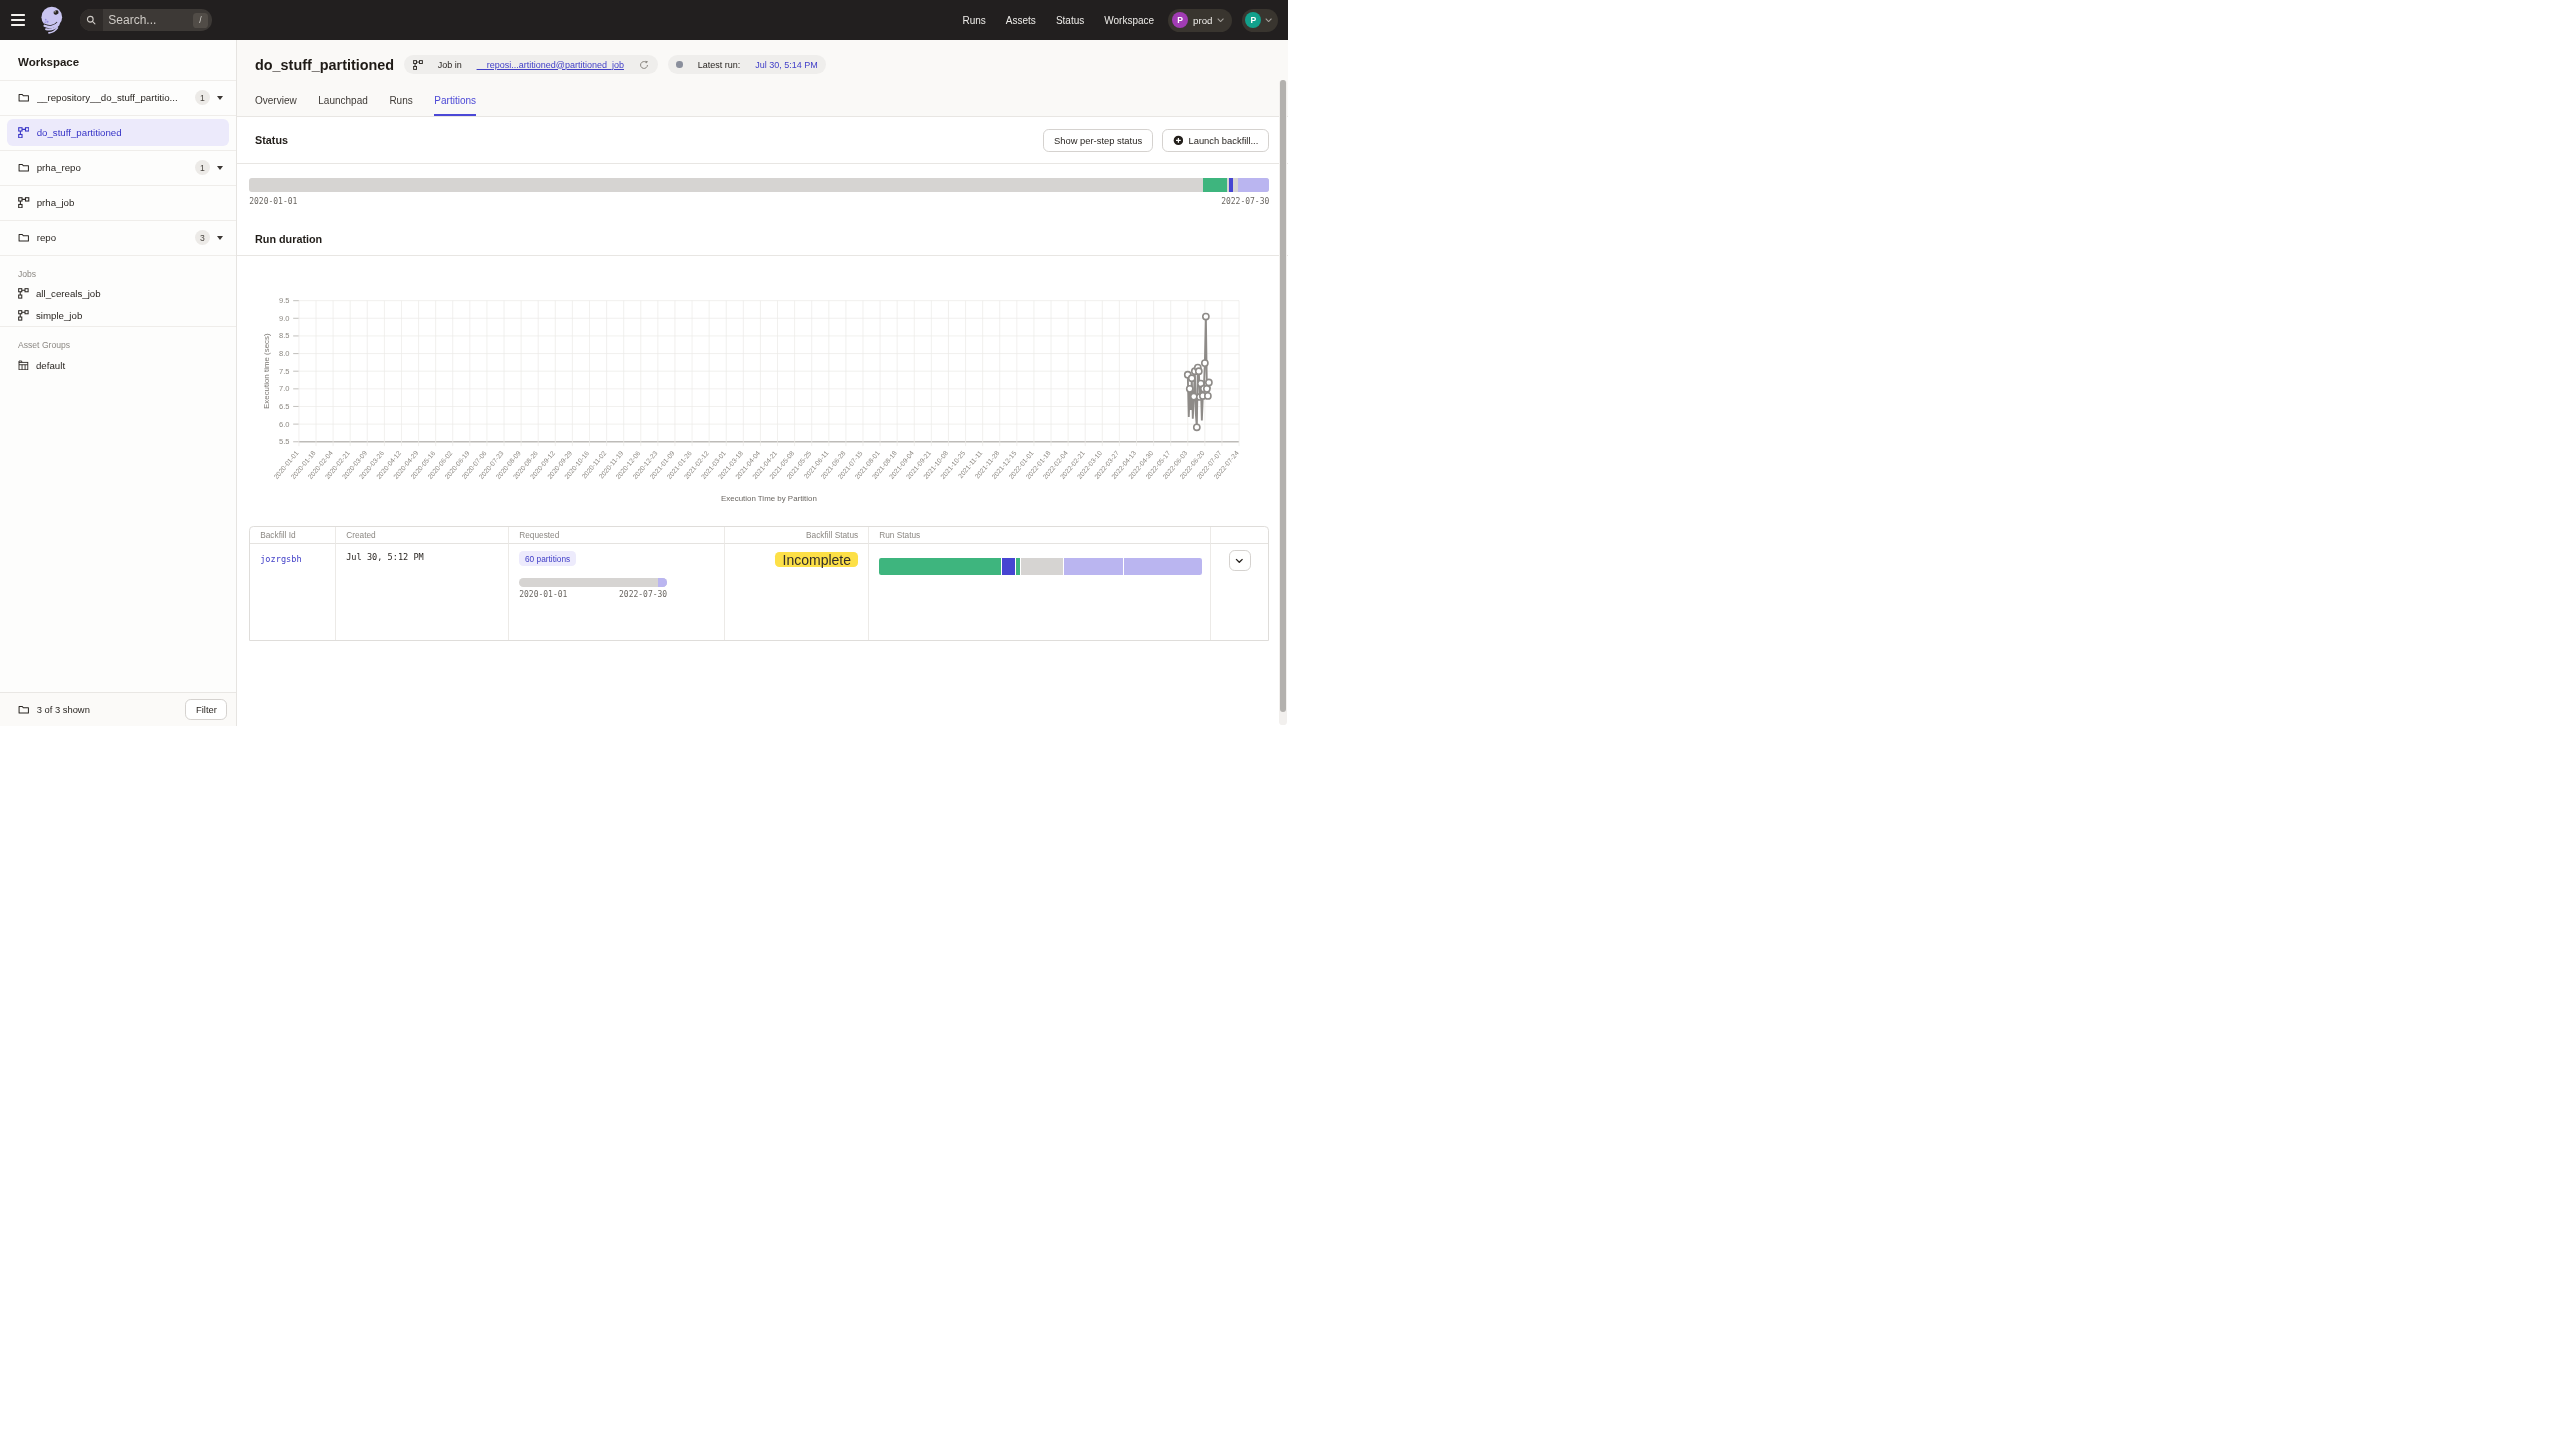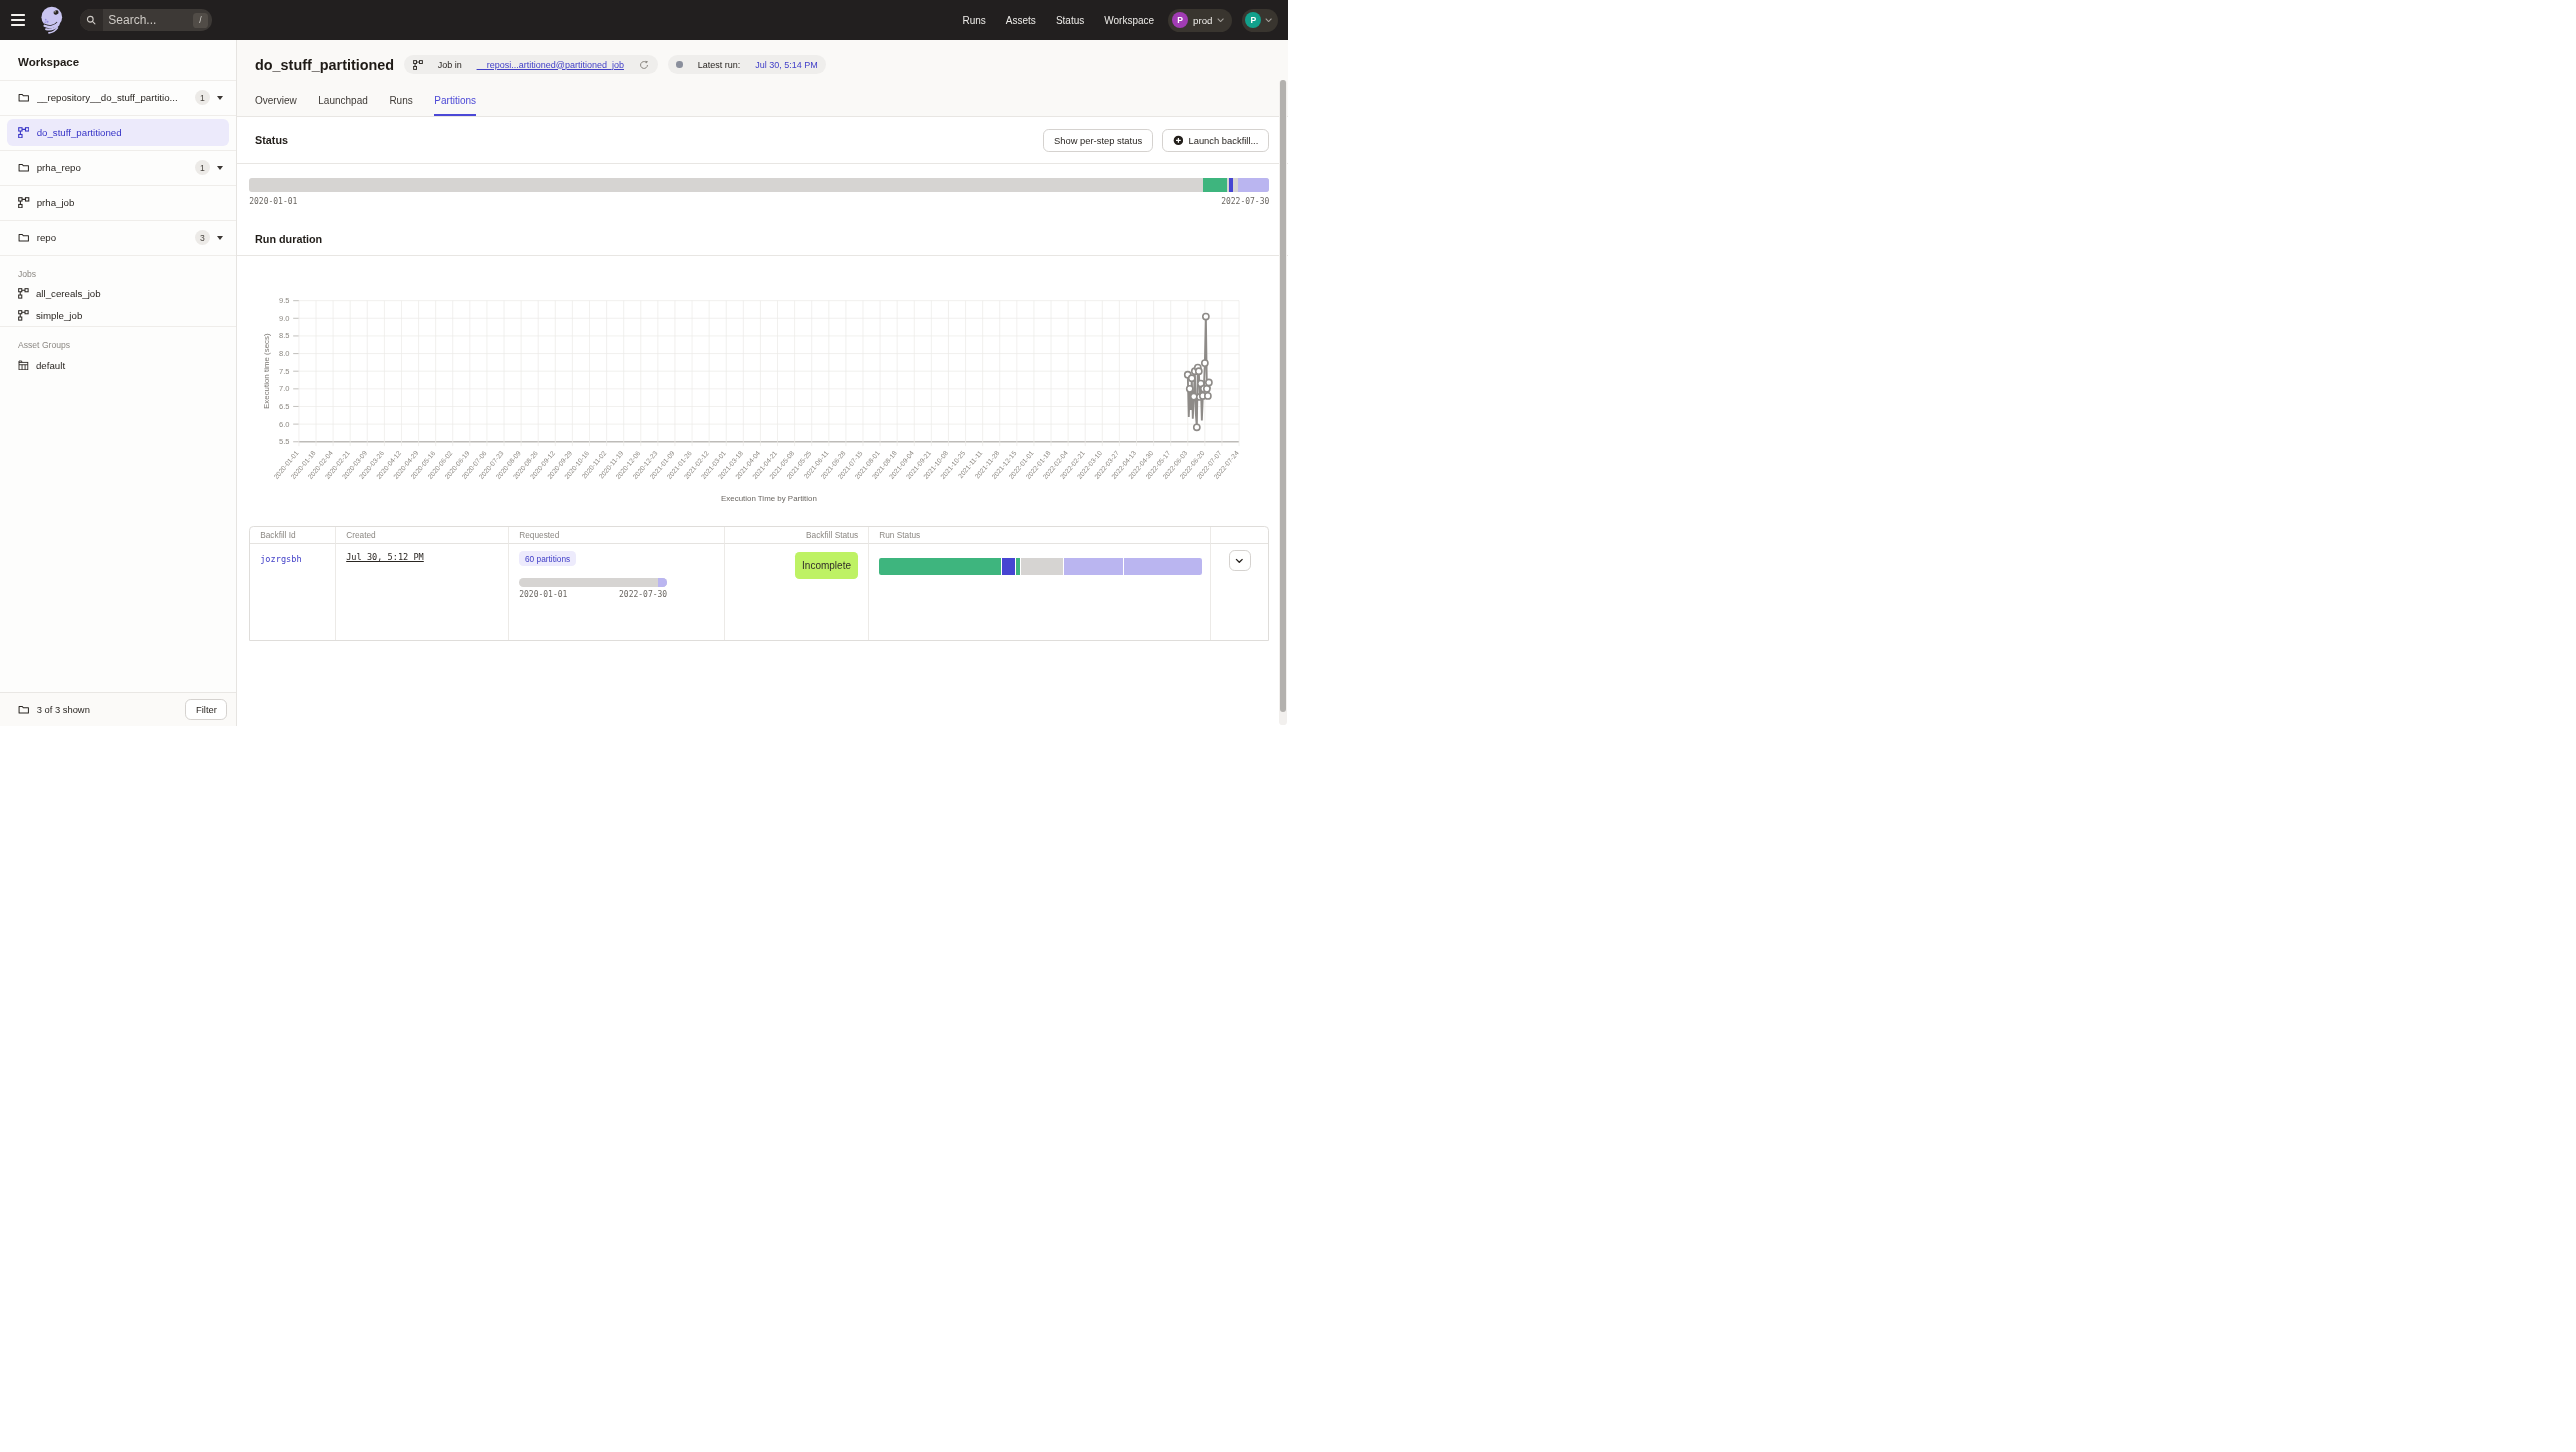--- a/index.html
+++ b/index.html
@@ -87,27 +87,27 @@
 
   .bh-head { margin-top:13px; padding:0 0 13px 18px; border-bottom:0.7px solid #E8E6E3; }
   .bh-table { margin:18.7px 18.7px 0 12.2px; border:0.7px solid #DFDDDA; border-radius:4.3px 4.3px 0 0; height:115px; overflow:hidden; }
   .bh-grid { display:grid; grid-template-columns:86px 173px 216px 144px 342px 1fr; }
   .bh-hcell { height:16.5px; font-size:8.3px; color:#8C8883; display:flex; align-items:center; padding:0 10px; border-bottom:0.7px solid #E5E3E0; border-right:0.7px solid #ECEAE7; }
   .bh-hcell:last-child { border-right:none; }
   .bh-hcell.right { justify-content:flex-end; }
   .bh-cell { padding:7.2px 10px 0; border-right:0.7px solid #ECEAE7; height:99px; }
   .bh-cell:last-child { border-right:none; }
   .bh-link { font-family:"DejaVu Sans Mono",monospace; font-size:8.6px; color:#4240C8; text-decoration:none; cursor:pointer; }
-  .bh-created { font-family:"DejaVu Sans Mono",monospace; font-size:8.6px; color:#2A2622; padding-top:8.6px;text-decoration:underline; }
+  .bh-created { font-family:"DejaVu Sans Mono",monospace; font-size:8.6px; color:#2A2622; padding-top:8.6px; }
   .tag-lav { display:inline-flex; align-items:center; height:15px; padding:0 5.8px; background:#EDEBFC; border-radius:4.3px; color:#4240C8; font-size:8.3px; cursor:pointer; }
   .minibar { position:relative; height:8.6px; border-radius:4.3px; background:#D6D4D2; overflow:hidden; margin-top:12.2px; width:148px; }
   .minibar .seg { position:absolute; top:0; bottom:0; }
   .minibar-labels { display:flex; justify-content:space-between; width:148px; margin-top:2.9px; font-size:8px; color:#6B6762; font-family:"DejaVu Sans Mono",monospace; }
   .bf-status { display:flex; justify-content:flex-end; padding-top:8.6px; }
-  .tag-gray { display:inline-flex; align-items:center; height:27px; padding:0 7.2px; background:#bef264; border-radius:4.3px; color:#322E29; font-size:10px; }
+  .tag-gray { display:inline-flex; align-items:center; height:15px; padding:0 7.2px; background:#fde047; border-radius:4.3px; color:#322E29; font-size:14px; }
   .runstatus-bar { display:flex; margin-top:6.5px; height:17.3px; border-radius:2.2px; overflow:hidden; gap:0.7px; width:323px; }
   .runstatus-bar .rseg { height:100%; }
   .rowchev-btn { width:21.6px; height:21.6px; margin-top:5.8px; border-radius:5.8px; }
 
   
   .scrollbar { position:absolute; right:1.4px; top:40px; bottom:1.4px; width:7.2px; background:#F2F0EE; border-radius:3.6px; }
   .scroll-thumb { position:absolute; left:0.7px; width:5.8px; top:0; height:632px; background:#B3B1AE; border-radius:2.9px; cursor:pointer; }
 </style>
 </head>
 <body>

